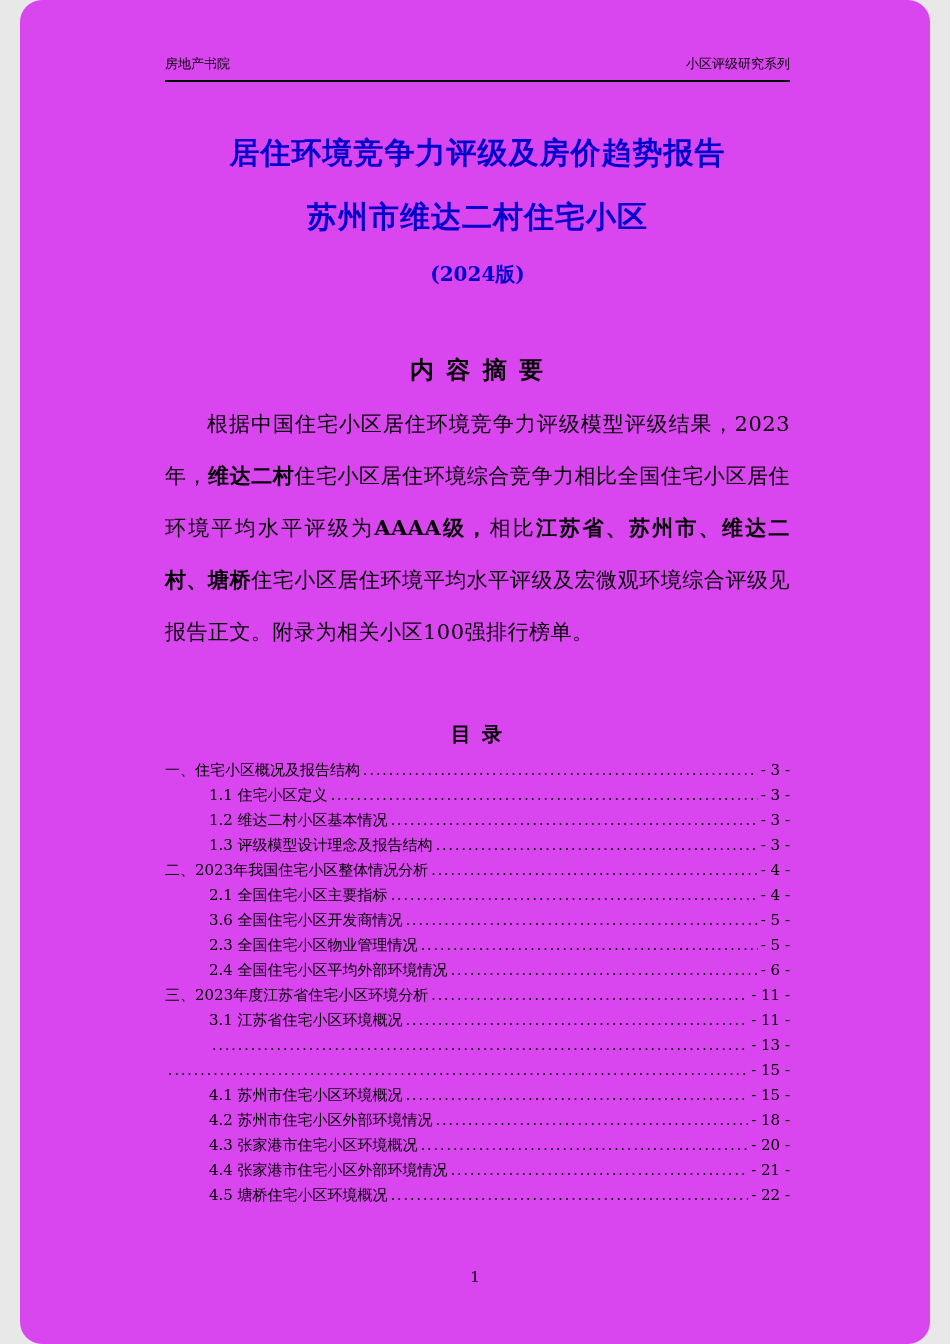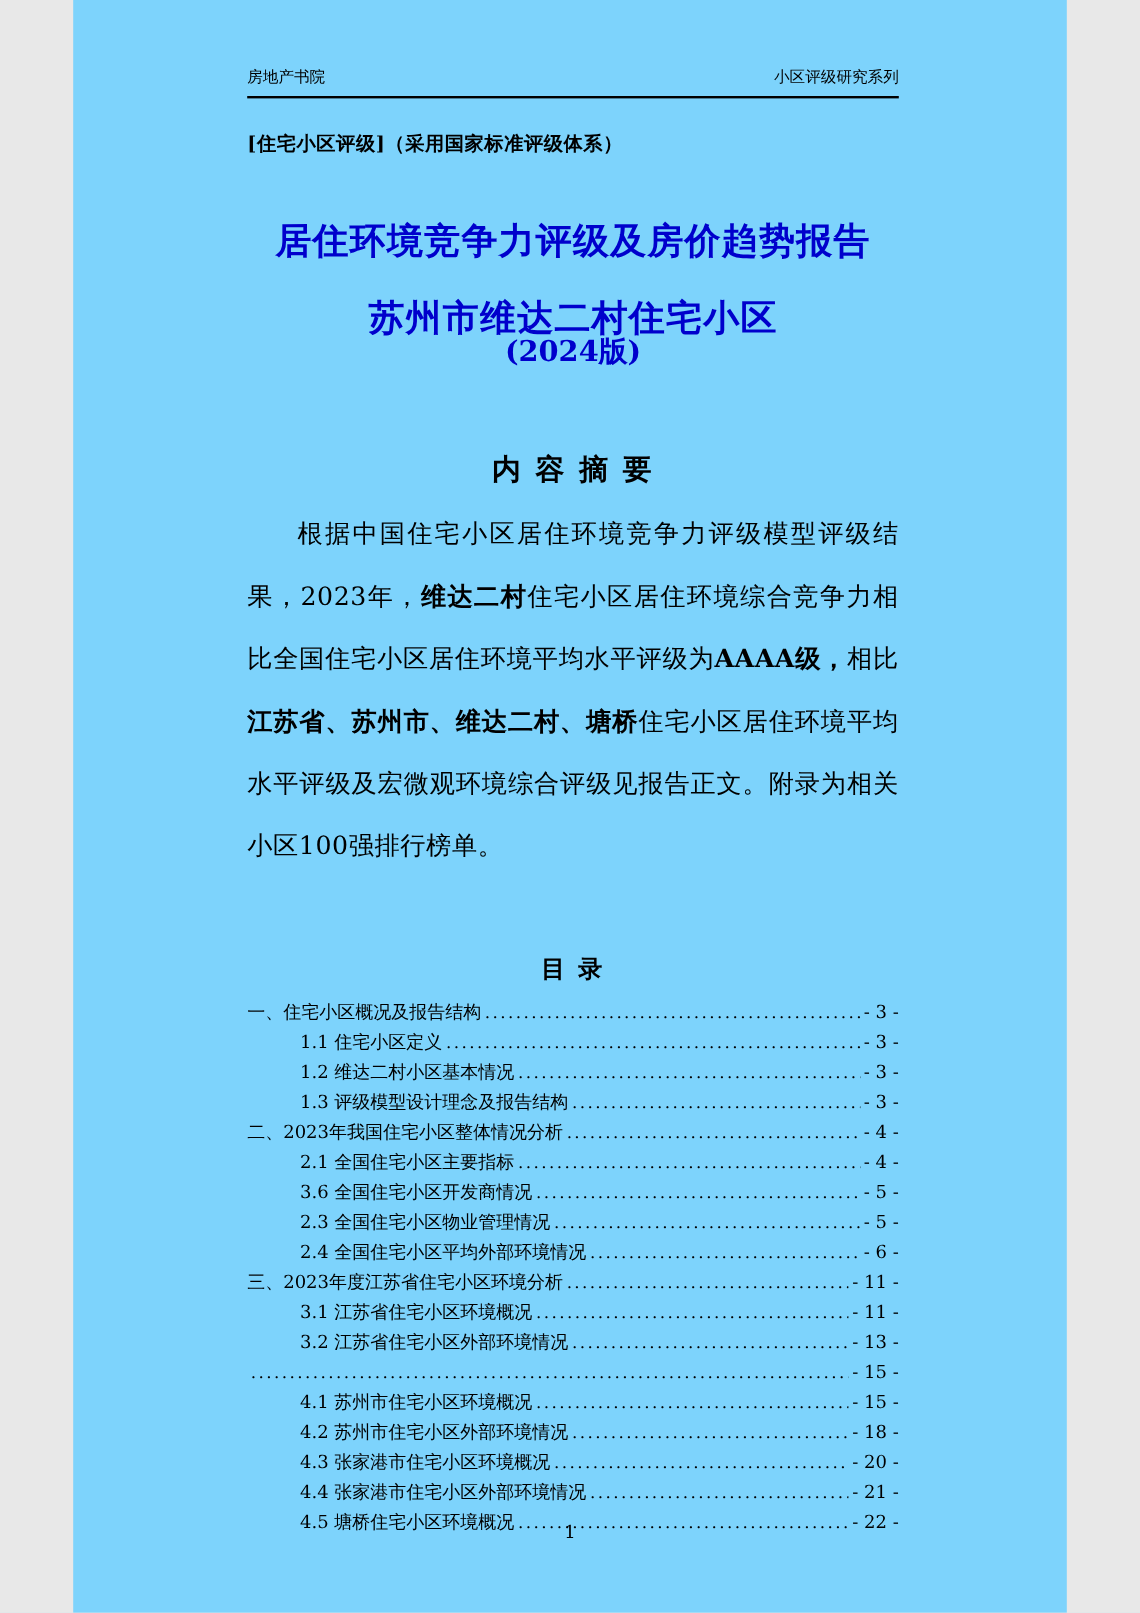--- a/index.html
+++ b/index.html
@@ -1,25 +1,26 @@
 <!DOCTYPE html>
 <html style="--title-color: #0000CC;"><head>
 <meta charset="utf-8">
 <style>
   * { margin: 0; padding: 0; box-sizing: border-box; }
   html, body { background: #e8e8e8; }
   body { font-family: "DejaVu Serif", "Liberation Serif", serif; }
   .page {
     position: relative;
-    width: 828px;
+    width: 910px;
     height: 1344px;
     margin: 0 auto;
-    background: #7dd3fc;
+    background: #d946ef;
     padding: 55px 140px 0 145px;
     color: #000;
+    border-radius: 22px;
   }
   
   .hdr {
     display: flex;
     justify-content: space-between;
     align-items: flex-end;
     font-size: 13px;
     padding-bottom: 7px;
     border-bottom: 2px solid #000;
   }
@@ -36,21 +37,22 @@
     color: var(--title-color, #0000CC);
     font-weight: bold;
     font-size: 30px;
     letter-spacing: 1px;
     line-height: 1;
   }
   .title-line + .title-line { margin-top: 34px; }
   .title-edition {
     color: var(--title-color, #0000CC);
     font-weight: bold;
-    font-size: 24px;
+    font-size: 20px;
+    margin-top: 32px;
     line-height: 1;
   }
   
   .summary-heading {
     margin-top: 74px;
     text-align: center;
     font-family: "DejaVu Sans", "Liberation Sans", sans-serif;
     font-size: 24px;
     font-weight: bold;
     letter-spacing: 2px;
@@ -108,21 +110,20 @@
 </head>
 <body>
 
 <div class="page">
 
   <div class="hdr">
     <span>房地产书院</span>
     <span>小区评级研究系列</span>
   </div>
 
-  <div class="doc-type">[住宅小区评级]（采用国家标准评级体系）</div>
 
   <div class="title-block">
     <div class="title-line">居住环境竞争力评级及房价趋势报告</div>
     <div class="title-line">苏州市维达二村住宅小区</div>
     <div class="title-edition">(2024版)</div>
   </div>
 
   <div class="summary-heading">内 容 摘 要</div>
 
   <p class="summary-para"><span>根据中国住宅小区居住环境竞争力评级模型评级结果，2023年，</span><span class="b">维达二村</span><span>住宅小区居住环境综合竞争力相比全国住宅小区居住环境平均水平评级为</span><span class="b">AAAA级，</span><span>相比</span><span class="b">江苏省、苏州市、维达二村、塘桥</span><span>住宅小区居住环境平均水平评级及宏微观环境综合评级见报告正文。附录为相关小区100强排行榜单。</span></p>
@@ -180,21 +181,20 @@
       <span class="toc-label">三、2023年度江苏省住宅小区环境分析</span>
       <span class="toc-dots">............................................................................................................................................................................................................................................................................................................</span>
       <span class="toc-page">- 11 -</span>
     </a>
     <a class="toc-row lvl2">
       <span class="toc-label">3.1 江苏省住宅小区环境概况</span>
       <span class="toc-dots">............................................................................................................................................................................................................................................................................................................</span>
       <span class="toc-page">- 11 -</span>
     </a>
     <a class="toc-row lvl2">
-      <span class="toc-label">3.2 江苏省住宅小区外部环境情况</span>
       <span class="toc-dots">............................................................................................................................................................................................................................................................................................................</span>
       <span class="toc-page">- 13 -</span>
     </a>
     <a class="toc-row lvl1">
       <span class="toc-dots">............................................................................................................................................................................................................................................................................................................</span>
       <span class="toc-page">- 15 -</span>
     </a>
     <a class="toc-row lvl2">
       <span class="toc-label">4.1 苏州市住宅小区环境概况</span>
       <span class="toc-dots">............................................................................................................................................................................................................................................................................................................</span>

